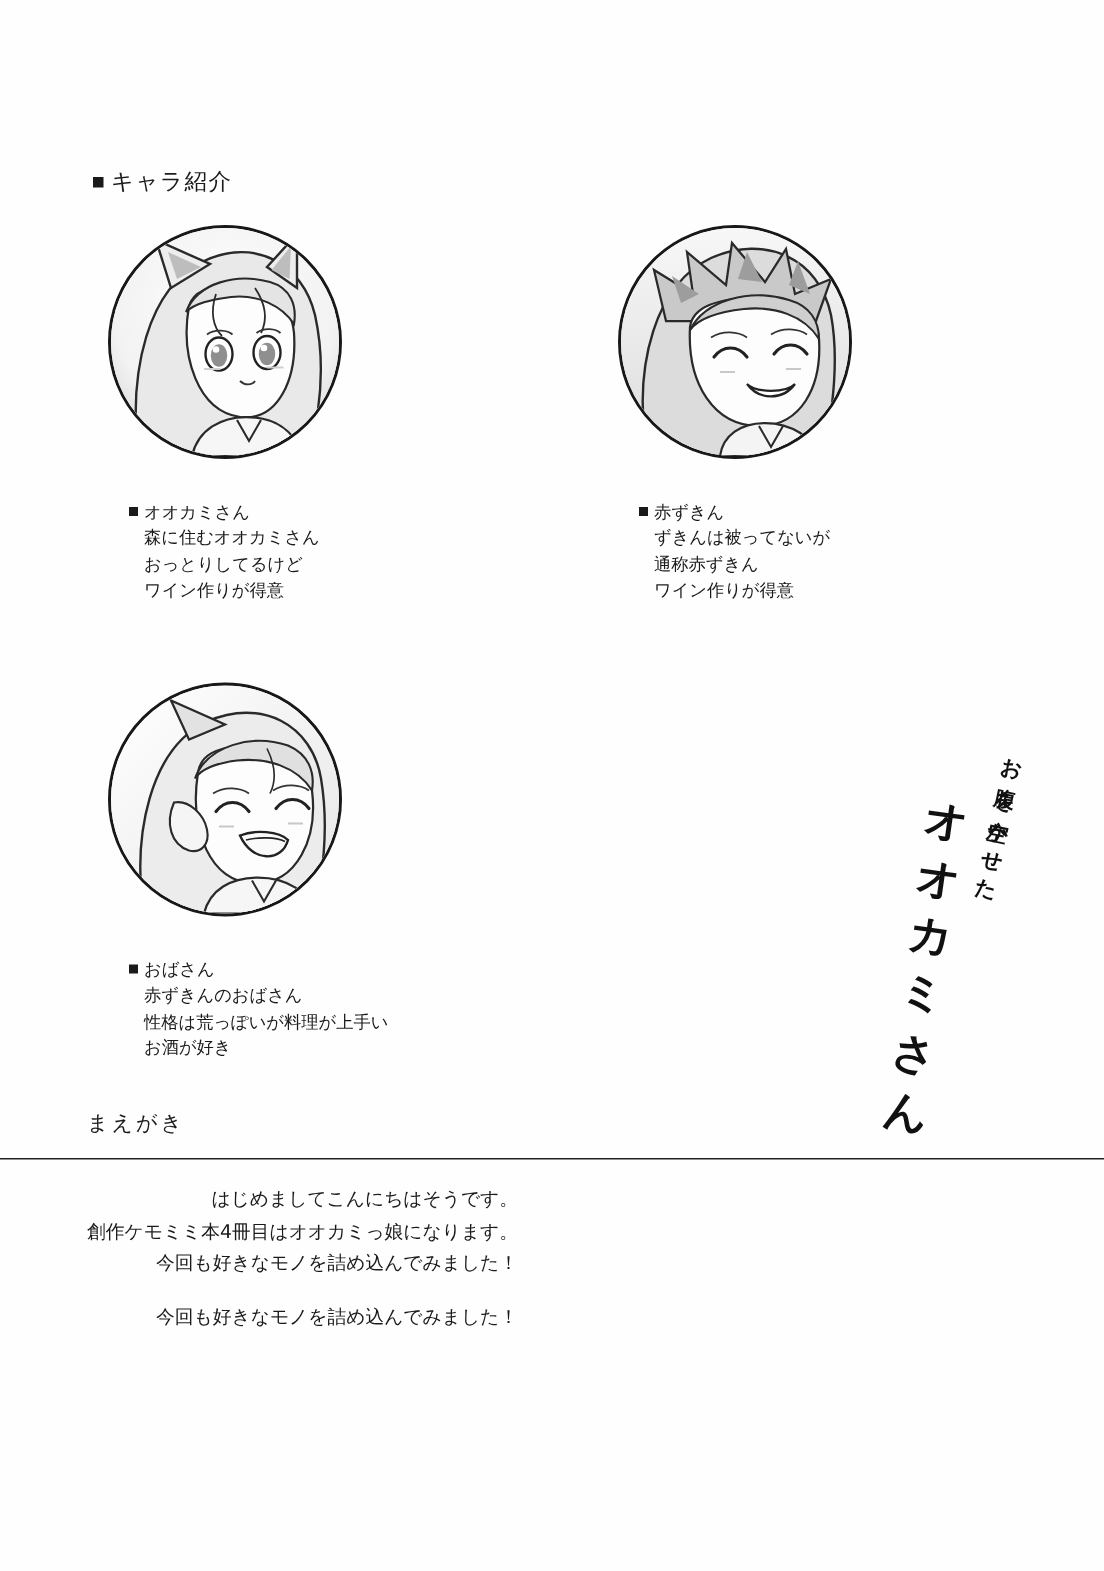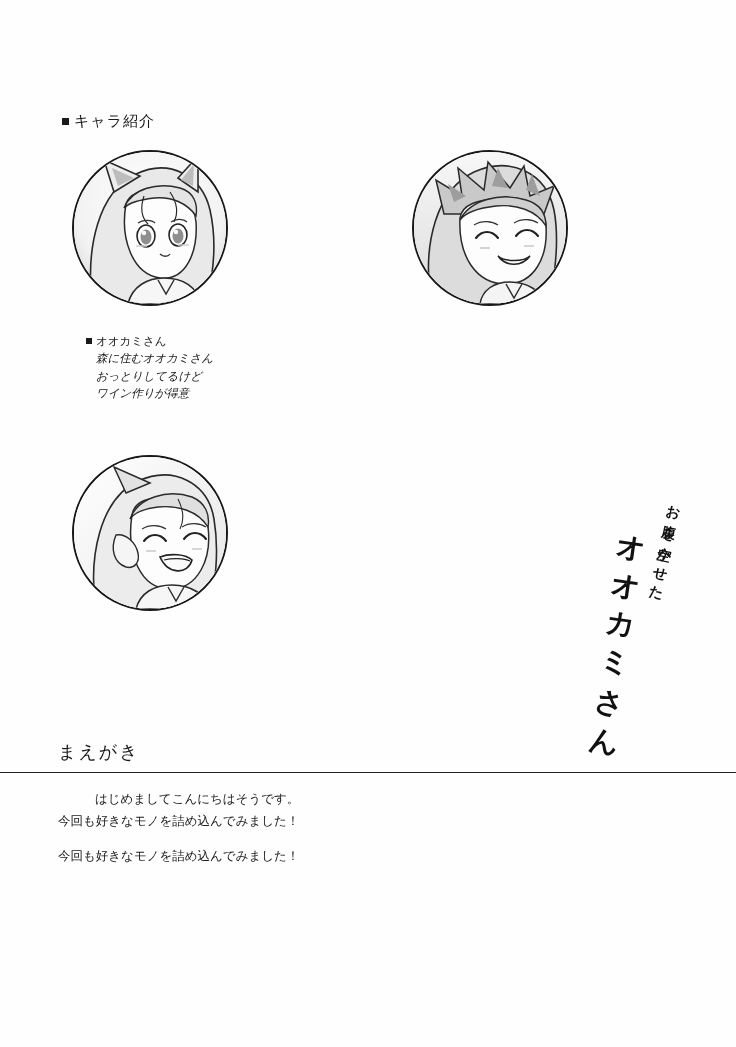--- a/index.html
+++ b/index.html
@@ -67,21 +67,20 @@
     white-space: nowrap;
   }
   .char-name {
     white-space: nowrap;
   }
   .char-name .bullet-sq {
     width: 6px; height: 6px; margin-right: 4px;
   }
   .char-desc-line {
     margin-left: 10px;
-    font-style: italic;
   }
 
   
   .vert-title {
     position: absolute;
     left: 560px;
     top: 490px;
     width: 140px;
     height: 270px;
   }
@@ -108,21 +107,21 @@
     letter-spacing: 6px;
     transform: rotate(8deg);
     transform-origin: top right;
   }
 
   
   .preface-head {
     position: absolute;
     left: 58px;
     top: 740px;
-    font-size: 18px;
+    font-size: 14px;
     letter-spacing: 2px;
     text-align: right;
   }
   .rule {
     position: absolute;
     left: 0;
     right: 0;
     top: 772px;
     height: 1px;
     background: #222;
@@ -233,20 +232,28 @@
 
         <path d="M84 104 C92 115 108 115 116 104 C110 110 90 110 84 104 Z" fill="#fff" stroke="#222" stroke-width="1.5"></path>
 
         <path d="M66 96 h10" stroke="#c8c8c8" stroke-width="1.4"></path>
         <path d="M110 94 h10" stroke="#c8c8c8" stroke-width="1.4"></path>
 
         <path d="M66 152 C68 138 80 130 96 130 C114 130 128 140 132 152 Z" fill="#f4f4f4" stroke="#2a2a2a" stroke-width="1.5"></path>
         <path d="M92 132 L100 146 L108 132" fill="none" stroke="#2a2a2a" stroke-width="1.4"></path>
       </svg>
     </div>
+    <div class="char-text">
+      <div class="char-name">
+        <span class="bullet-sq"></span><span>赤ずきん</span>
+      </div>
+      <div class="char-desc-line">ずきんは被ってないが</div>
+      <div class="char-desc-line">通称赤ずきん</div>
+      <div class="char-desc-line">ワイン作りが得意</div>
+    </div>
   </div>
 
   <div class="char-card c2">
     <div class="portrait">
       <svg width="152" height="152" viewBox="0 0 152 152" aria-hidden="true">
         <defs>
           <linearGradient id="g3" x1="0" y1="0" x2="1" y2="1">
             <stop offset="0%" stop-color="#ffffff"></stop>
             <stop offset="100%" stop-color="#e6e6e6"></stop>
           </linearGradient>
@@ -273,29 +280,38 @@
 
         <path d="M72 94 h10" stroke="#c8c8c8" stroke-width="1.4"></path>
         <path d="M118 92 h10" stroke="#c8c8c8" stroke-width="1.4"></path>
 
         <path d="M42 78 C36 92 40 106 52 110 C60 112 66 106 64 96 C62 86 52 76 42 78 Z" fill="#f5f5f5" stroke="#2a2a2a" stroke-width="1.4"></path>
 
         <path d="M62 152 C66 136 80 128 98 128 C118 128 132 138 136 152 Z" fill="#f6f6f6" stroke="#2a2a2a" stroke-width="1.5"></path>
         <path d="M94 130 L102 144 L110 130" fill="none" stroke="#2a2a2a" stroke-width="1.4"></path>
       </svg>
     </div>
+    <div class="char-text">
+      <div class="char-name">
+        <span class="bullet-sq"></span><span>おばさん</span>
+      </div>
+      <div class="char-desc-line">赤ずきんのおばさん</div>
+      <div class="char-desc-line">性格は荒っぽいが料理が上手い</div>
+      <div class="char-desc-line">お酒が好き</div>
+    </div>
   </div>
 
   <div class="vert-title">
     <div class="vt-col vt-small">お腹を空かせた</div>
     <div class="vt-col vt-big">オオカミさん</div>
   </div>
 
   <div class="preface-head">まえがき</div>
   <div class="rule"></div>
   <div class="preface-body">
     <div>はじめましてこんにちはそうです。</div>
+    <div>創作ケモミミ本4冊目はオオカミっ娘になります。</div>
     <div>今回も好きなモノを詰め込んでみました！</div>
     <span class="gap"></span>
     <div>今回も好きなモノを詰め込んでみました！</div>
   </div>
 
 </div>
 
 </body></html>

